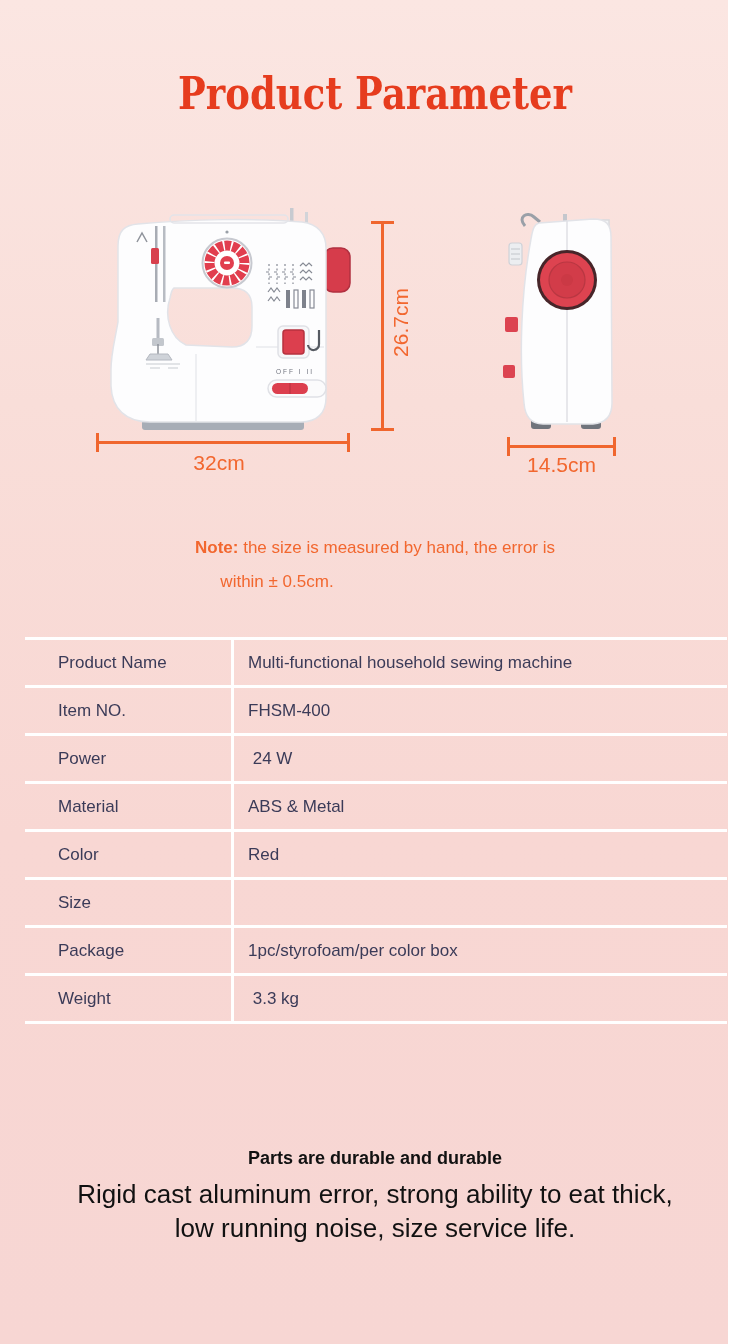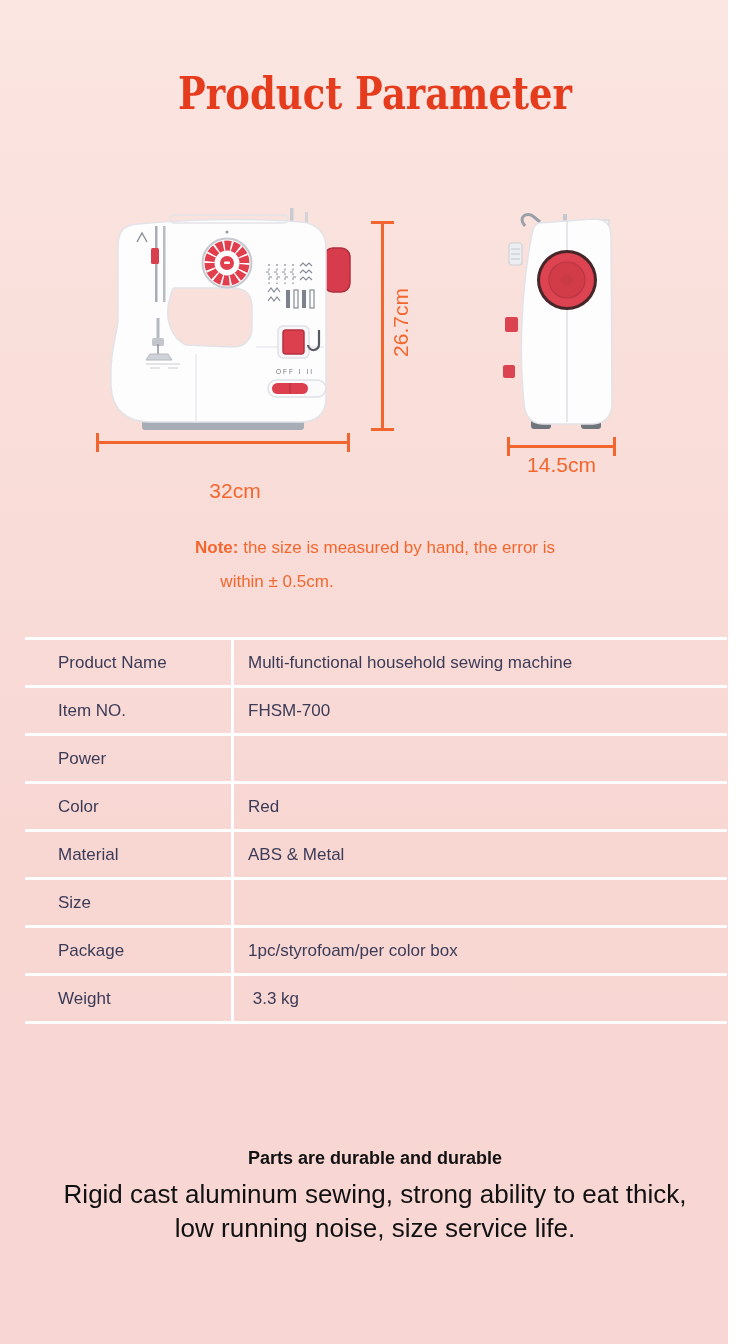--- a/index.html
+++ b/index.html
@@ -140,65 +140,66 @@
   </svg>
 
   <div class="dim" style="left:381px; top:221px; width:3px; height:210px;"></div>
   <div class="dim" style="left:371px; top:221px; width:23px; height:3px;"></div>
   <div class="dim" style="left:371px; top:428px; width:23px; height:3px;"></div>
   <div class="dim-label vertical" style="left:389px; top:288px;">26.7cm</div>
 
   <div class="dim" style="left:96px; top:441px; width:254px; height:3px;"></div>
   <div class="dim" style="left:96px; top:433px; width:3px; height:19px;"></div>
   <div class="dim" style="left:347px; top:433px; width:3px; height:19px;"></div>
-  <div class="dim-label center" style="left:108px; top:451px; width:254px;margin-top:28px;">32cm</div>
+  <div class="dim-label center" style="left:92px; top:451px; width:254px;">32cm</div>
 
   <div class="dim" style="left:507px; top:445px; width:109px; height:3px;"></div>
   <div class="dim" style="left:507px; top:437px; width:3px; height:19px;"></div>
   <div class="dim" style="left:613px; top:437px; width:3px; height:19px;"></div>
   <div class="dim-label center" style="left:478px; top:453px; width:167px;">14.5cm</div>
 
   <div class="note">
     <div><b>Note:</b><span> the size is measured by hand, the error is</span></div>
     <div class="line2">within ± 0.5cm.</div>
   </div>
 
   <div class="spec-table">
     <div class="spec-divider"></div>
     <div class="spec-row">
       <div class="param-label">Product Name</div>
       <div class="param-value">Multi-functional household sewing machine</div>
     </div>
     <div class="spec-row">
       <div class="param-label">Item NO.</div>
-      <div class="param-value">FHSM-700</div>
+      <div class="param-value">FHSM-400</div>
     </div>
     <div class="spec-row">
       <div class="param-label">Power</div>
+      <div class="param-value"> 24 W</div>
+    </div>
+    <div class="spec-row">
+      <div class="param-label">Material</div>
+      <div class="param-value">ABS &amp; Metal</div>
     </div>
     <div class="spec-row">
       <div class="param-label">Color</div>
       <div class="param-value">Red</div>
     </div>
     <div class="spec-row">
-      <div class="param-label">Material</div>
-      <div class="param-value">ABS &amp; Metal</div>
-    </div>
-    <div class="spec-row">
       <div class="param-label">Size</div>
     </div>
     <div class="spec-row">
       <div class="param-label">Package</div>
       <div class="param-value">1pc/styrofoam/per color box</div>
     </div>
     <div class="spec-row">
       <div class="param-label">Weight</div>
       <div class="param-value"> 3.3 kg</div>
     </div>
   </div>
 
   <div class="footer">
     <div class="footer-heading">Parts are durable and durable</div>
-    <div class="footer-line">Rigid cast aluminum sewing, strong ability to eat thick,</div>
+    <div class="footer-line">Rigid cast aluminum error, strong ability to eat thick,</div>
     <div class="footer-line">low running noise, size service life.</div>
   </div>
 
 </div>
 
 </body></html>

